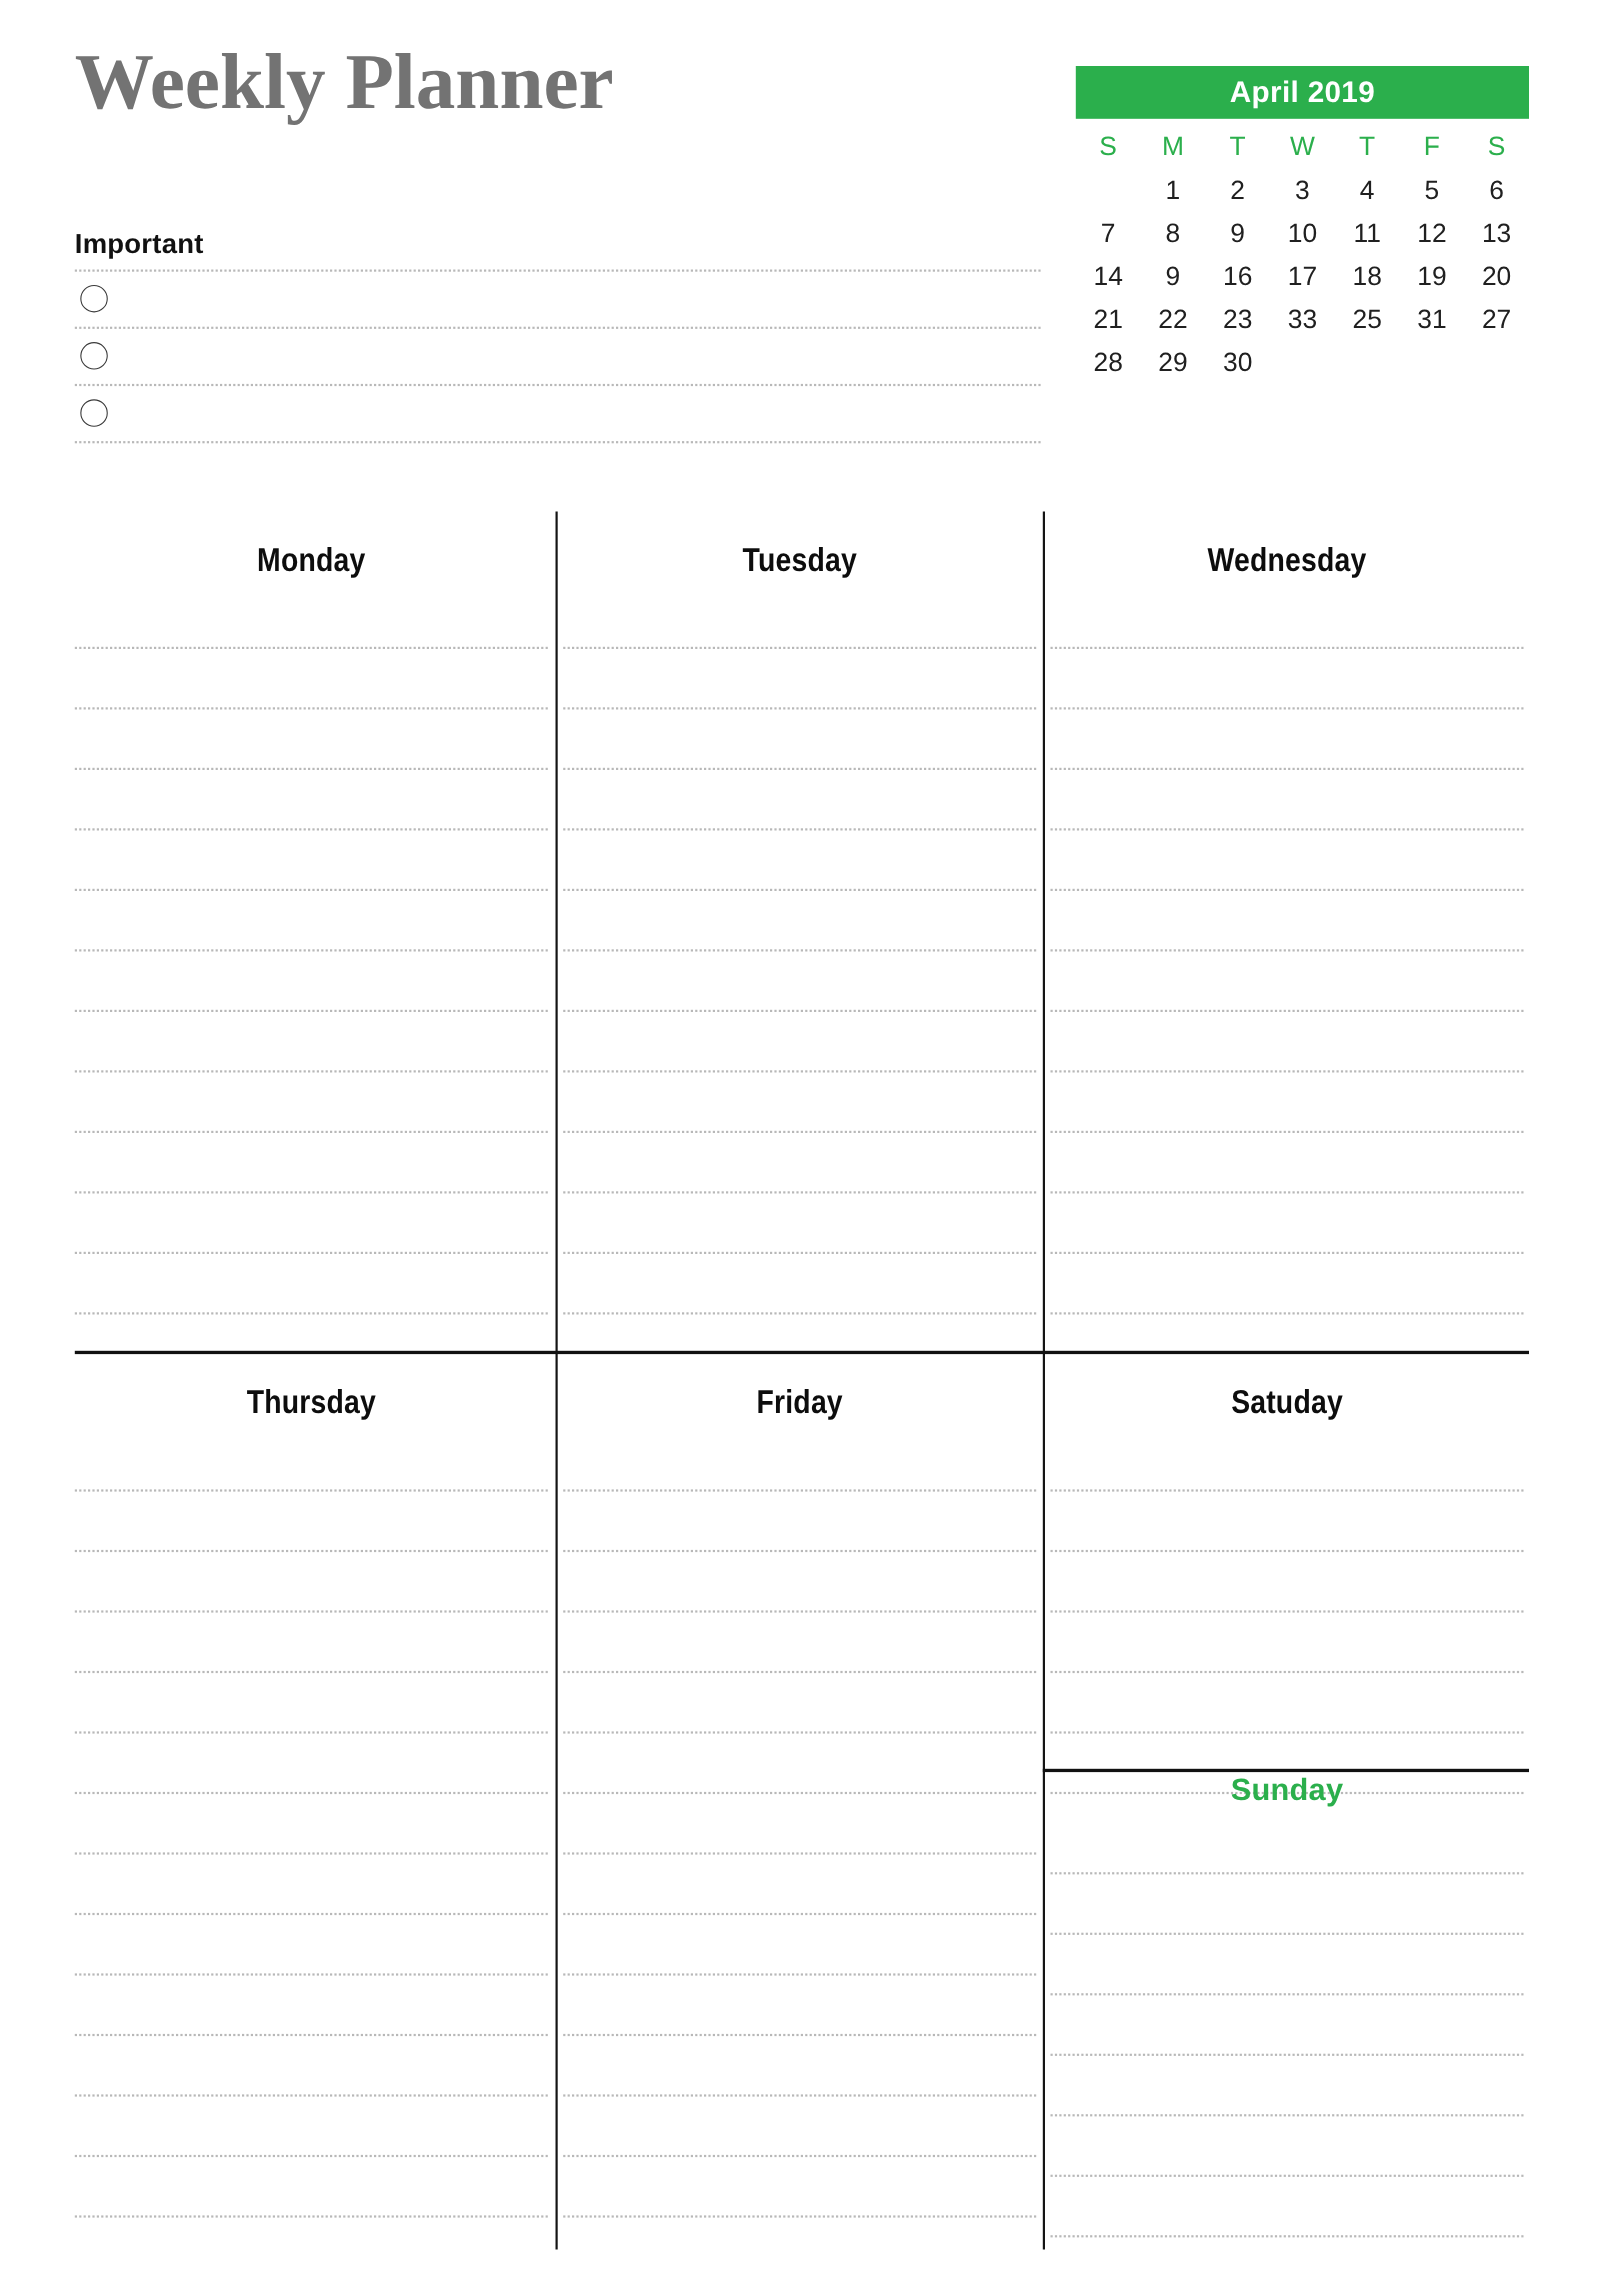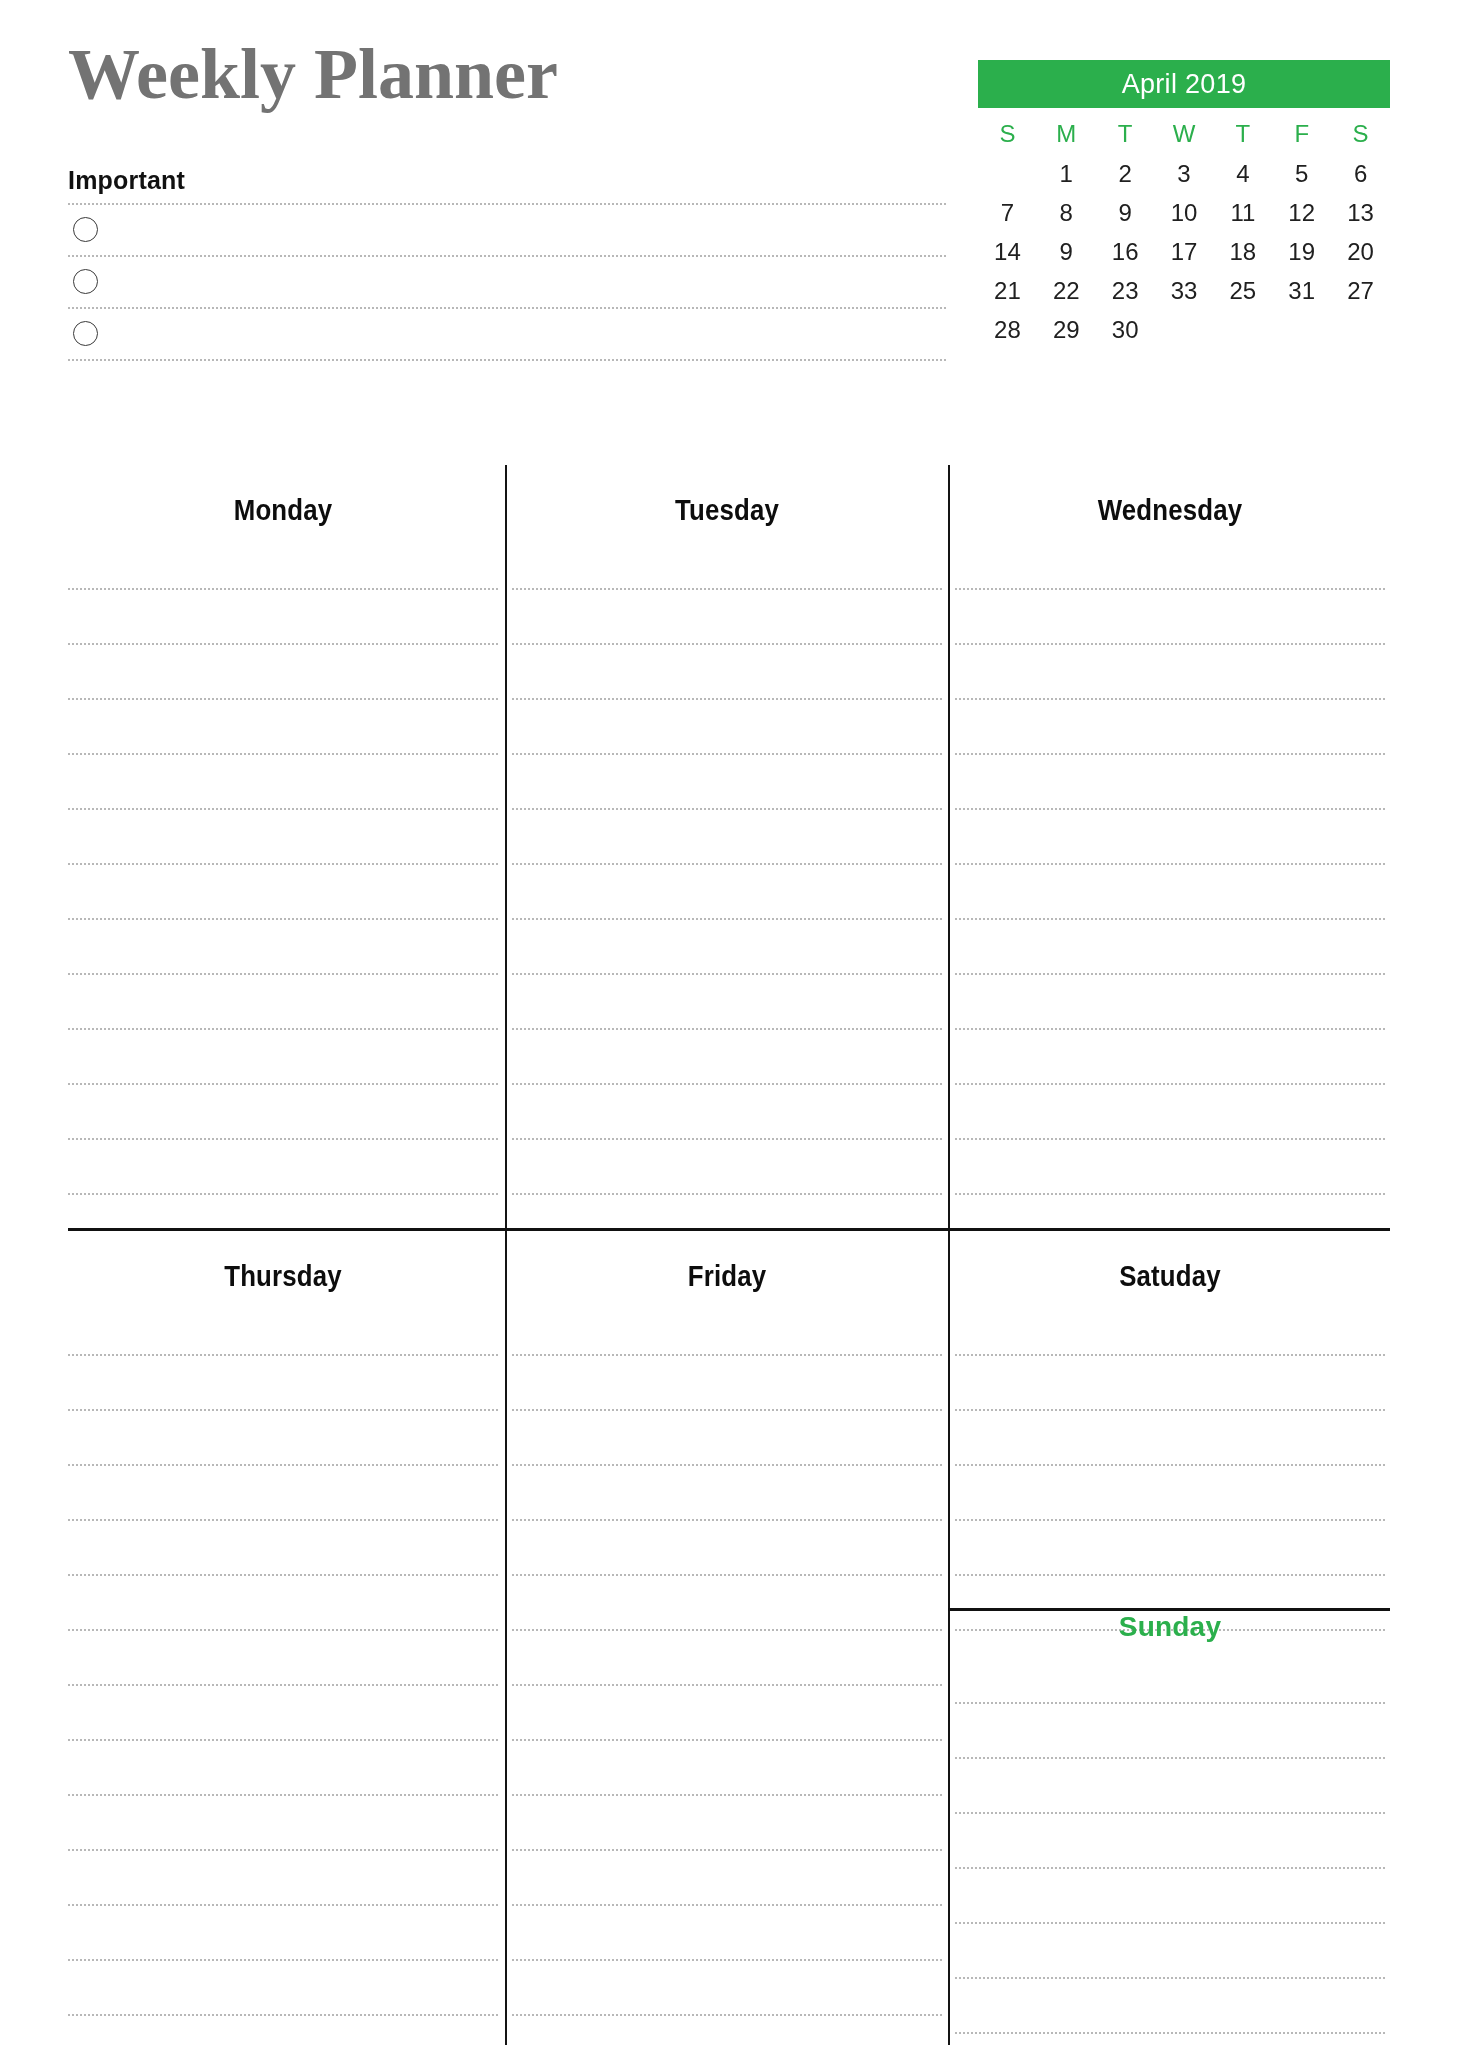--- a/index.html
+++ b/index.html
@@ -46,20 +46,21 @@
     width: 878px;
   }
 
   .important-heading {
     font-size: 25px;
     font-weight: 700;
     color: #111111;
     line-height: 1;
     padding-bottom: 10px;
     letter-spacing: 0.2px;
+    margin-top: 42px;
   }
 
   .dotline {
     width: 100%;
     height: 0;
     border-top: 2px dotted #b8b8b8;
   }
 
   .important-row {
     position: relative;
@@ -90,21 +91,21 @@
     left: 978px;
     top: 60px;
     width: 412px;
   }
 
   .cal-header {
     background: #2BAF4C;
     color: #ffffff;
     text-align: center;
     font-size: 27px;
-    font-weight: 400;
+    font-weight: 700;
     line-height: 48px;
     height: 48px;
     letter-spacing: 0.3px;
   }
 
   .cal-grid {
     display: grid;
     grid-template-columns: repeat(7, 1fr);
     margin-top: 6px;
   }

